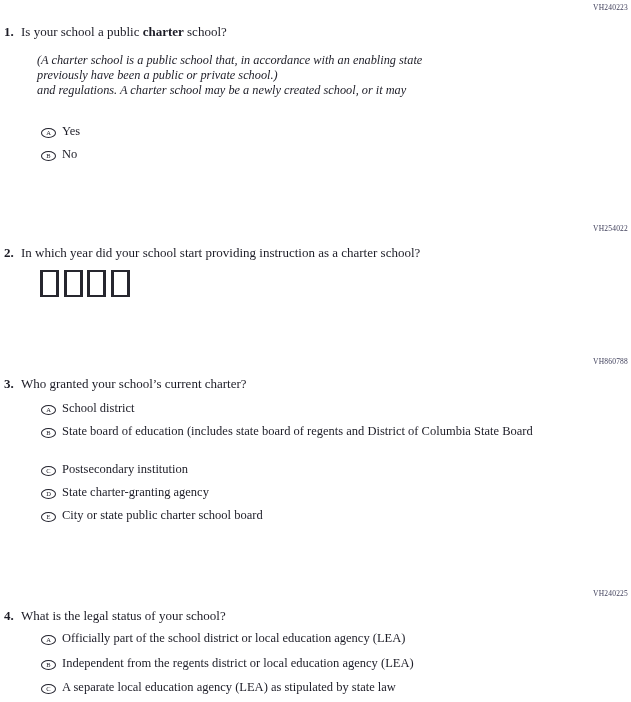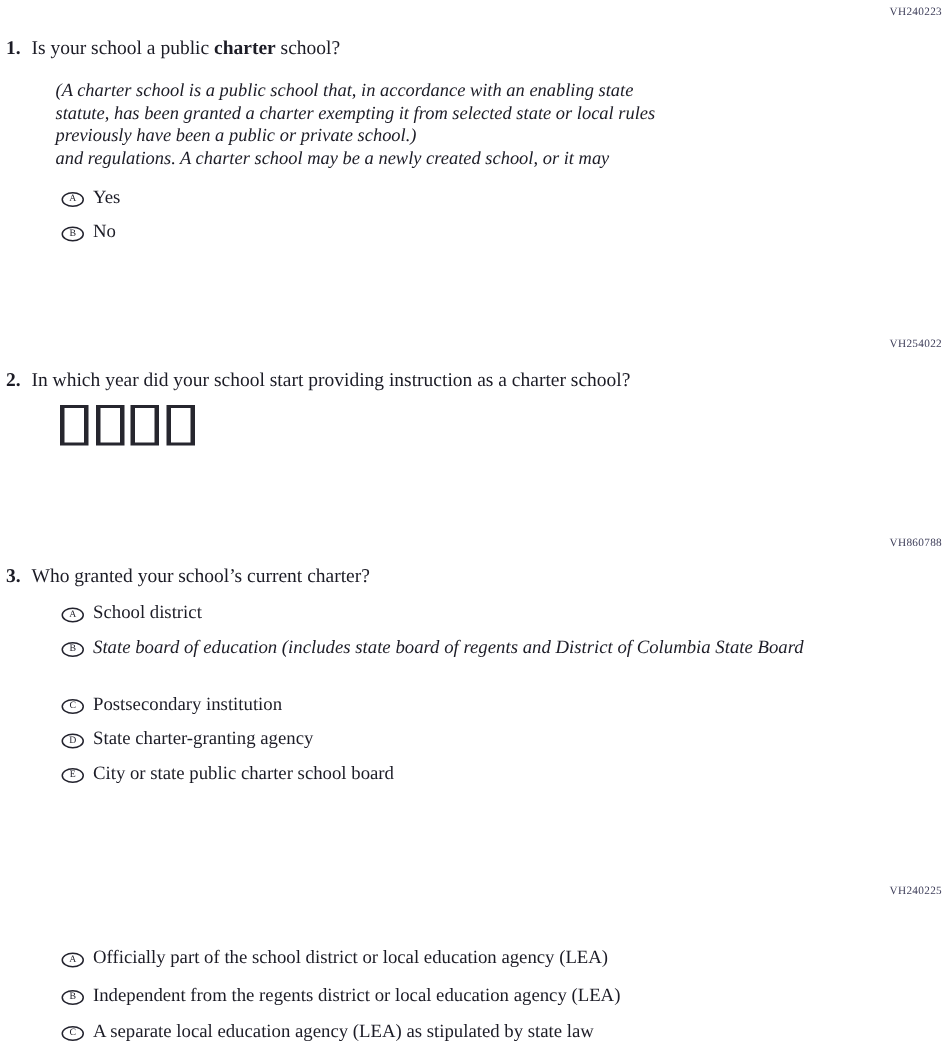--- a/index.html
+++ b/index.html
@@ -55,21 +55,21 @@
     line-height: 1;
     margin-top: 2.5px;
     flex: 0 0 auto;
     box-sizing: border-box;
   }
   .opt-label {
     margin-left: 6px;
     font-size: 12.5px;
     line-height: 15px;
   }
-  .opt-label div { white-space: nowrap; font-style: italic; }
+  .opt-label div { white-space: nowrap; }
   .yboxes {
     position: absolute;
     left: 40px;
     display: flex;
     gap: 4.5px;
   }
   .ybox {
     width: 19px;
     height: 27px;
     border: solid #26262e;
@@ -80,21 +80,20 @@
 </style>
 </head>
 <body>
 
 <div class="page">
 
   <div class="code" style="top:3px">VH240223</div>
   <div class="q-line" style="top:24px"><span class="qnum">1.</span><span class="qtitle"><span>Is your school a public </span><b>charter</b><span> school?</span></span></div>
   <div class="note" style="top:53px">
     <div>(A charter school is a public school that, in accordance with an enabling state</div>
-    <div>statute, has been granted a charter exempting it from selected state or local rules</div>
     <div>previously have been a public or private school.)</div>
     <div>and regulations. A charter school may be a newly created school, or it may</div>
   </div>
   <div class="opt" style="top:124px">
     <span class="bubble">
         <span>A</span>
       </span>
     <span class="opt-label">Yes</span>
   </div>
   <div class="opt" style="top:147px">
@@ -142,20 +141,21 @@
     <span class="opt-label">State charter-granting agency</span>
   </div>
   <div class="opt" style="top:508px">
     <span class="bubble">
         <span>E</span>
       </span>
     <span class="opt-label">City or state public charter school board</span>
   </div>
 
   <div class="code" style="top:589px">VH240225</div>
+  <div class="q-line" style="top:608px"><span class="qnum">4.</span><span class="qtitle">What is the legal status of your school?</span></div>
   <div class="opt" style="top:631px">
     <span class="bubble">
         <span>A</span>
       </span>
     <span class="opt-label">Officially part of the school district or local education agency (LEA)</span>
   </div>
   <div class="opt" style="top:656px">
     <span class="bubble">
         <span>B</span>
       </span>

